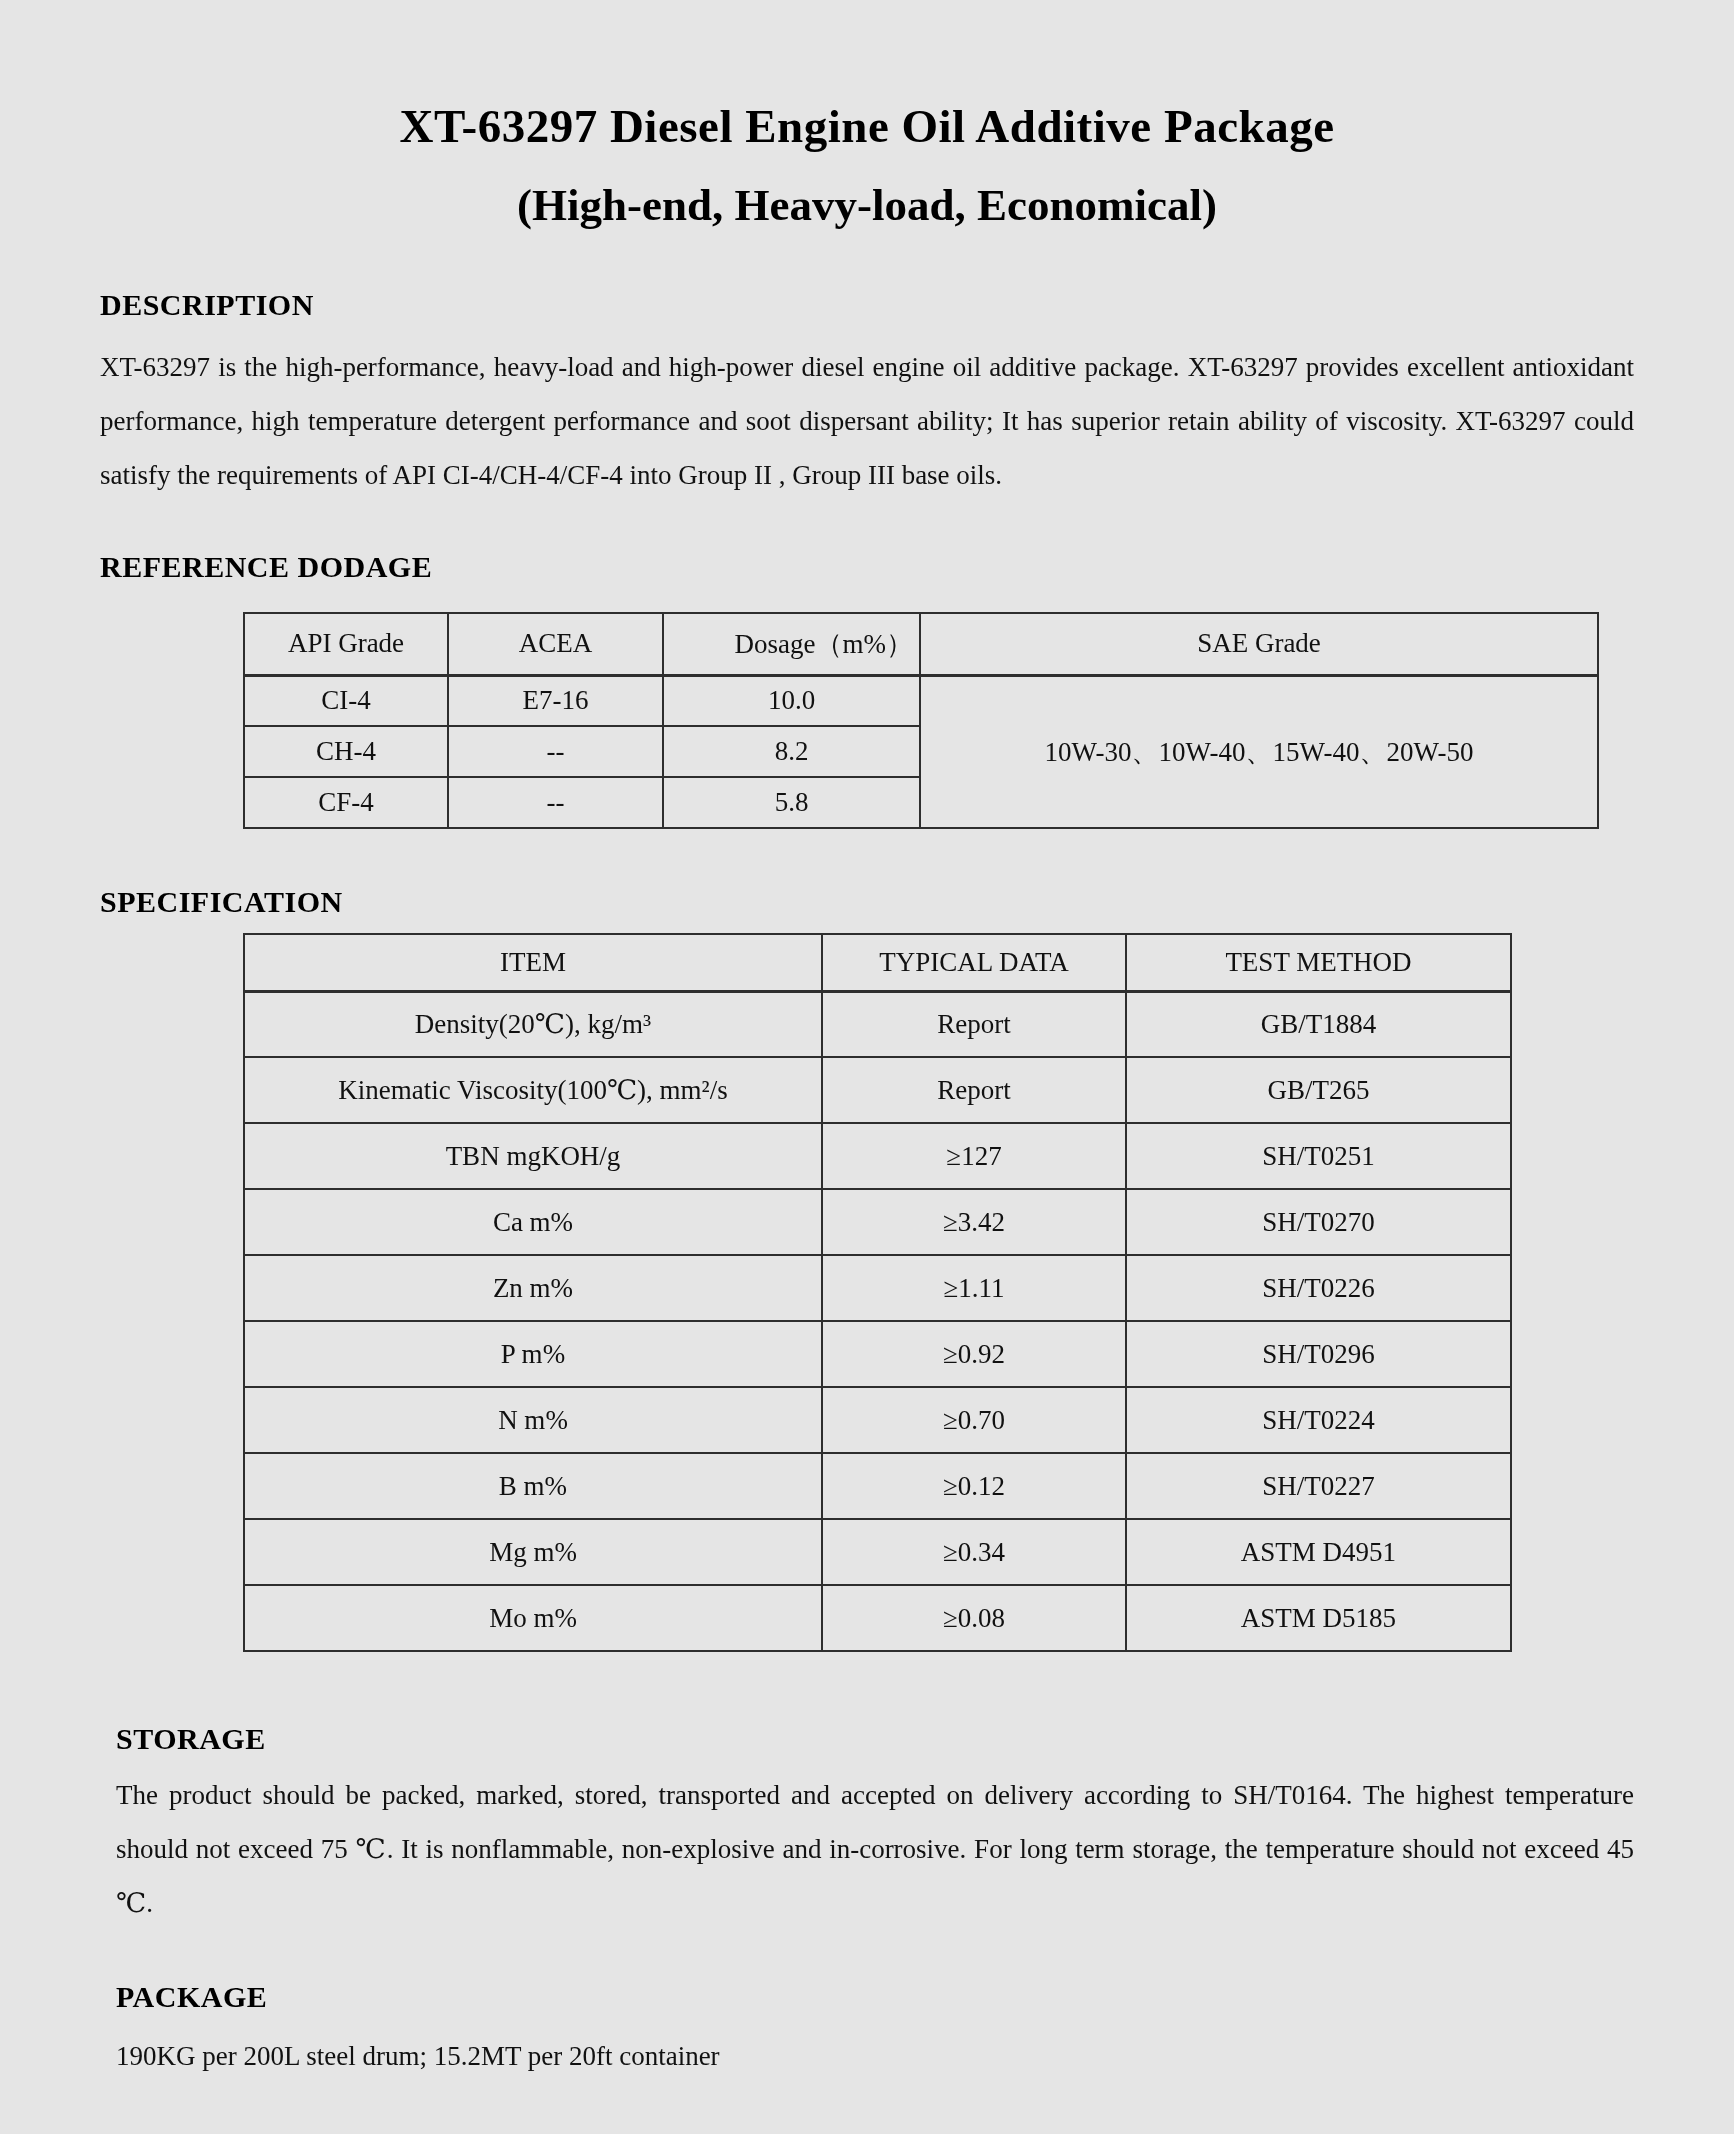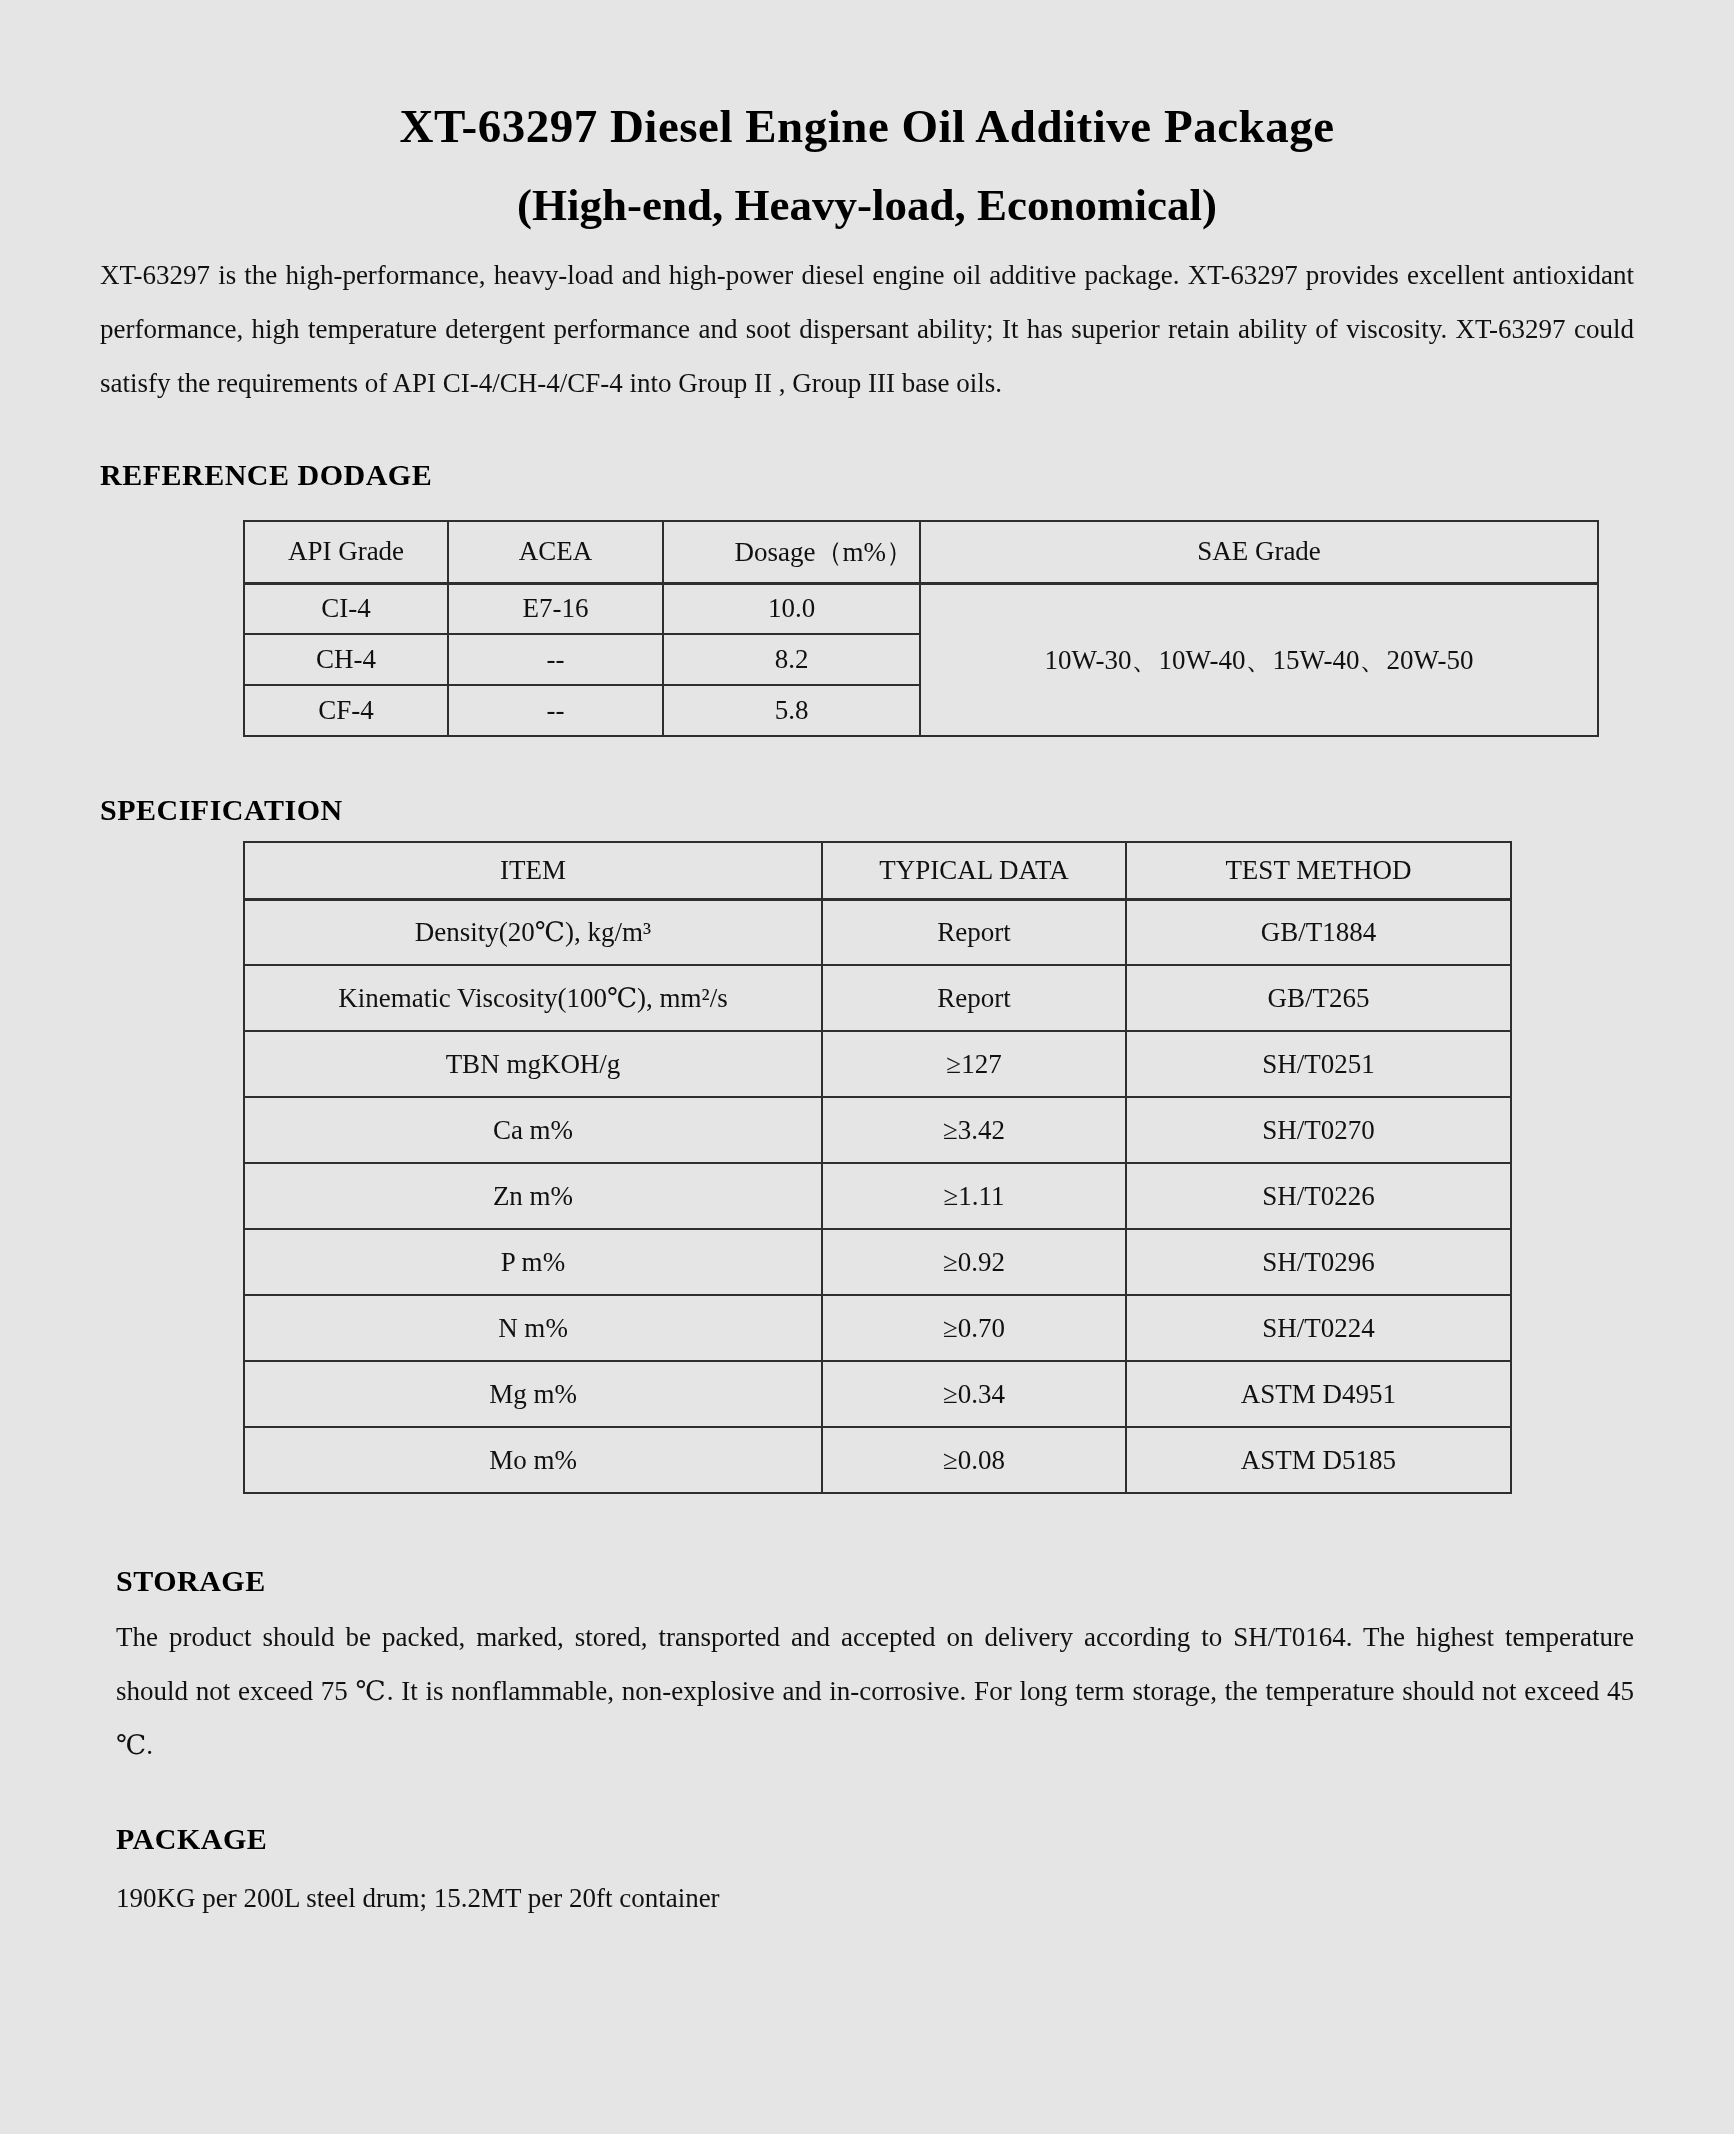--- a/index.html
+++ b/index.html
@@ -88,20 +88,21 @@
   .spec-table thead th { border-bottom-width: 3px; }
 </style>
 </head>
 <body>
 
 <div class="page">
 
   <div class="doc-title">XT-63297 Diesel Engine Oil Additive Package</div>
   <div class="doc-subtitle">(High-end, Heavy-load, Economical)</div>
 
+  <div class="section-heading h-desc">DESCRIPTION</div>
   <div class="body-text desc-body">XT-63297 is the high-performance, heavy-load and high-power diesel engine oil additive package. XT-63297 provides excellent antioxidant performance, high temperature detergent performance and soot dispersant ability; It has superior retain ability of viscosity. XT-63297 could satisfy the requirements of API CI-4/CH-4/CF-4 into Group II , Group III base oils.</div>
 
   <div class="section-heading h-ref">REFERENCE DODAGE</div>
 
   <table class="ref-table">
     <thead>
       <tr>
         <th class="c-api">API Grade</th>
         <th class="c-acea">ACEA</th>
         <th class="c-dos">Dosage（m%）</th>
@@ -168,20 +169,25 @@
         <td>P m%</td>
         <td>≥0.92</td>
         <td>SH/T0296</td>
       </tr>
       <tr>
         <td>N m%</td>
         <td>≥0.70</td>
         <td>SH/T0224</td>
       </tr>
       <tr>
+        <td>B m%</td>
+        <td>≥0.12</td>
+        <td>SH/T0227</td>
+      </tr>
+      <tr>
         <td>Mg m%</td>
         <td>≥0.34</td>
         <td>ASTM D4951</td>
       </tr>
       <tr>
         <td>Mo m%</td>
         <td>≥0.08</td>
         <td>ASTM D5185</td>
       </tr>
     </tbody>

